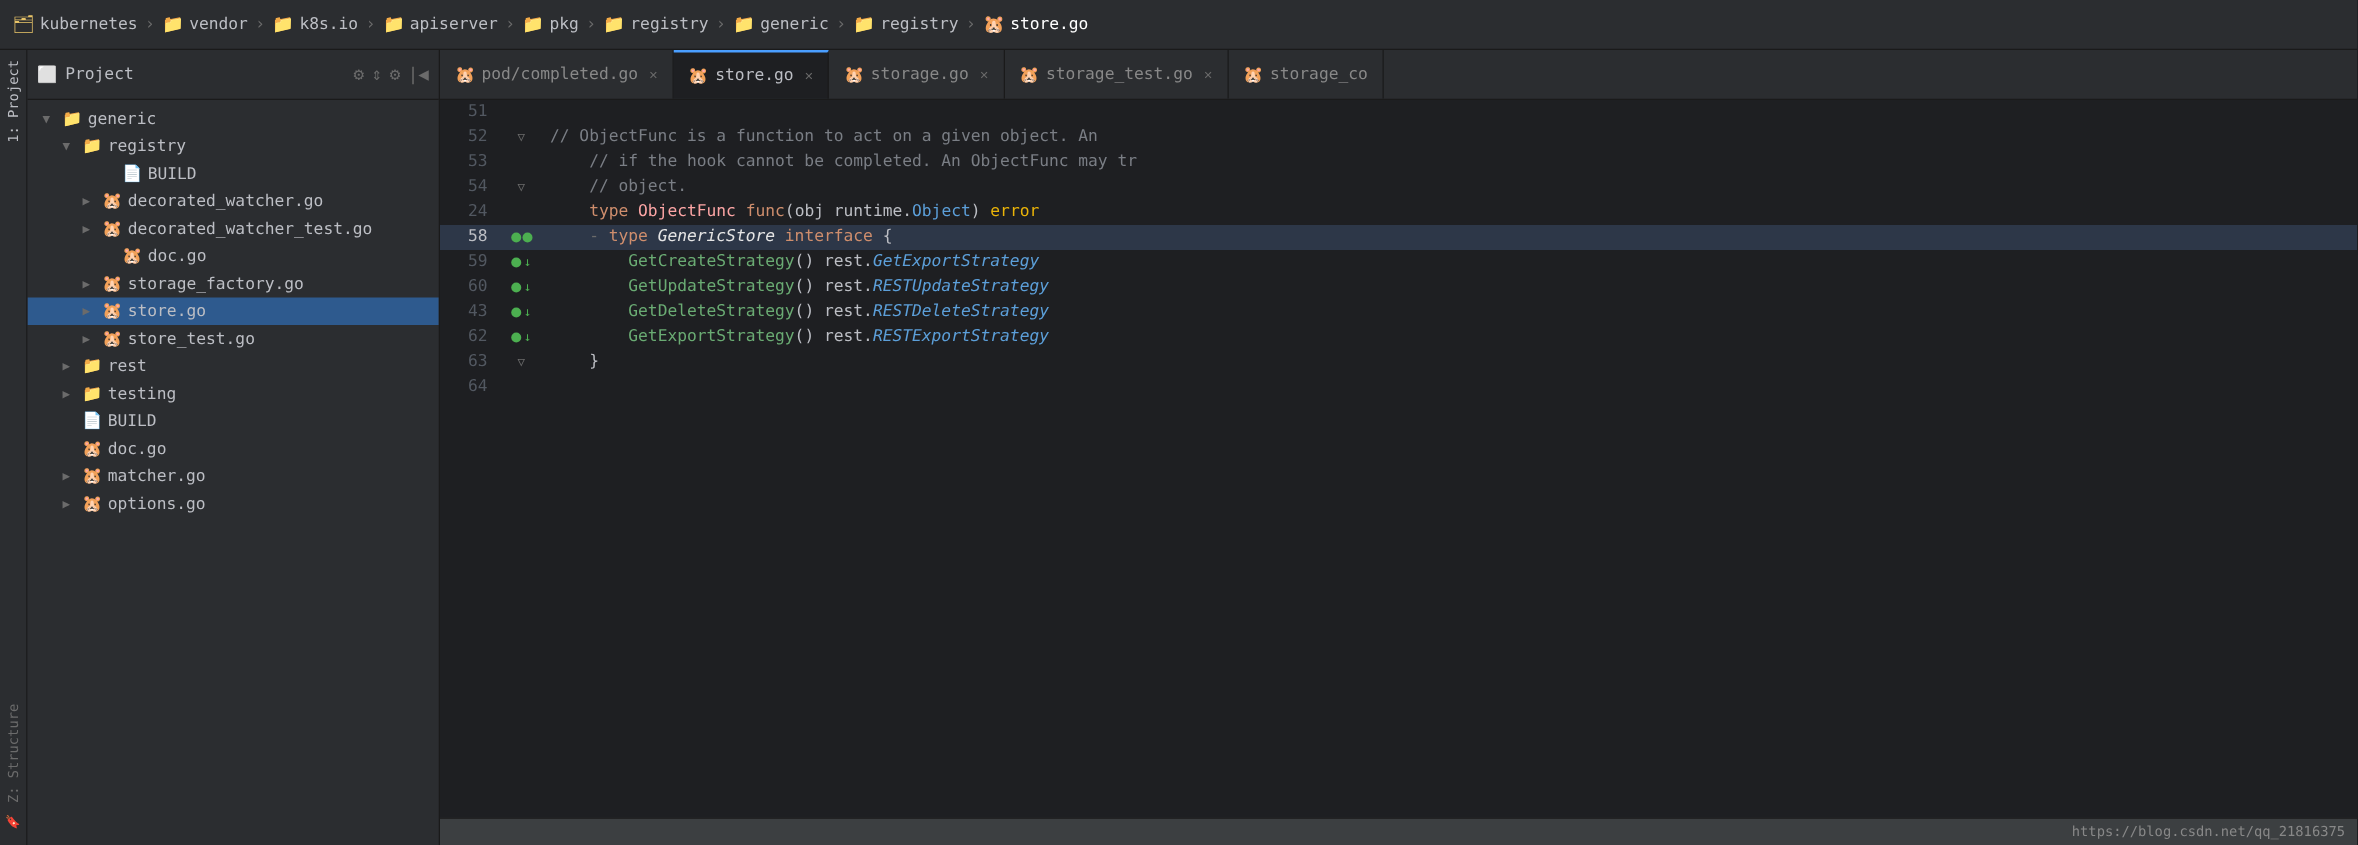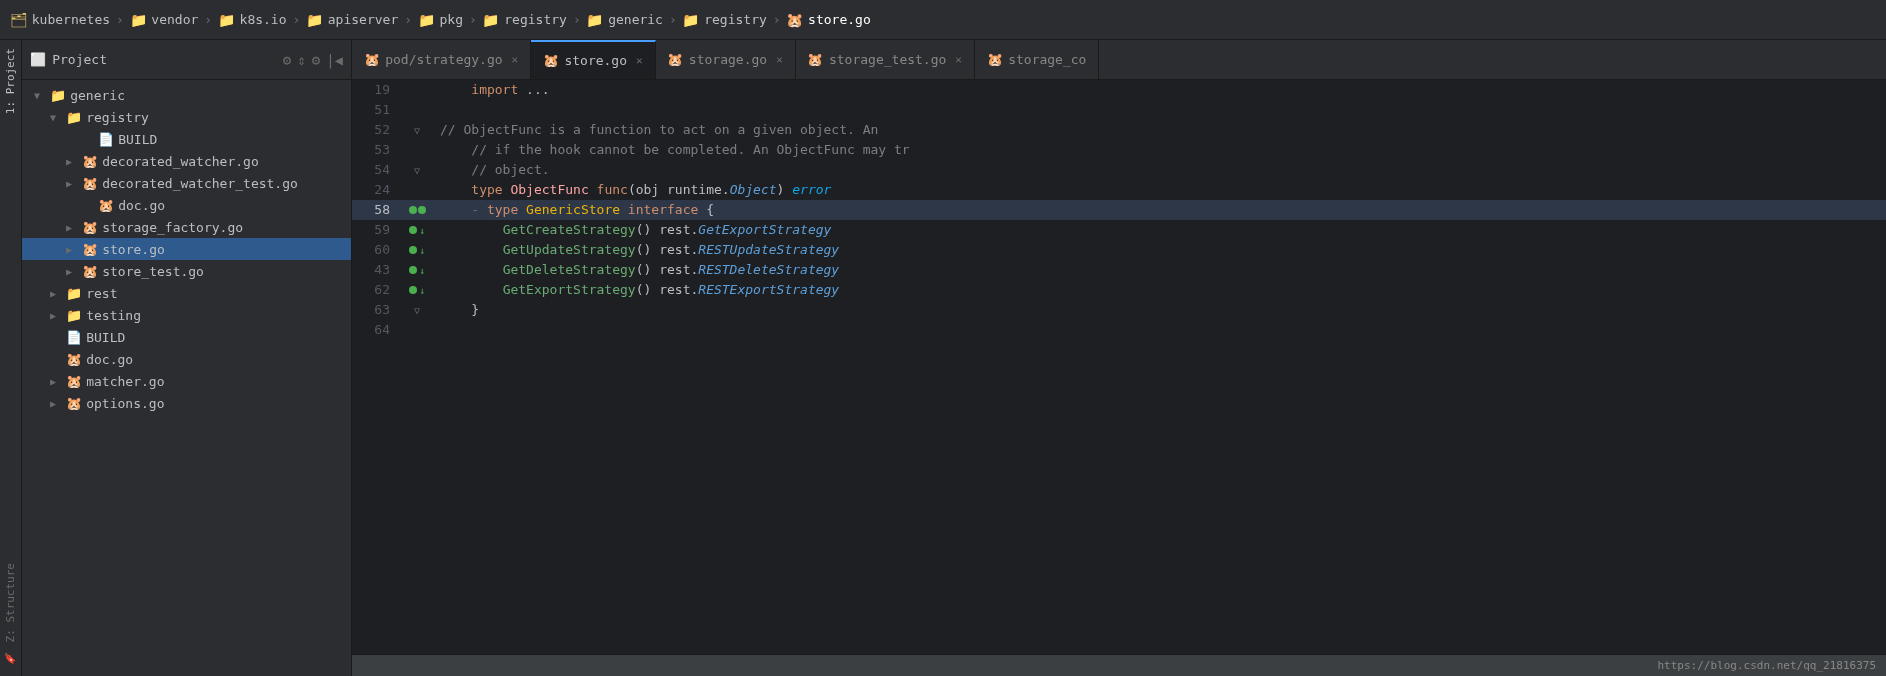--- a/index.html
+++ b/index.html
@@ -255,27 +255,27 @@
       font-size: 13px;
       line-height: 20px;
       white-space: pre;
     }
 
     
     .kw { color: #cf8e6d; }     
     .type-name { color: #ffc66d; }   
     .comment { color: #7a7e85; }
     .ident { color: #bcbec4; }
-    .type-ref { color: #5c9fd9; font-style: italic; }
+    .type-ref { color: #5c9fd9; }
     .dot { color: #bcbec4; }
     .interface-kw { color: #cf8e6d; }
     .green-method { color: #6aab73; }
     .rest-type { color: #5c9fd9; font-style: italic; }
     .brace { color: #bcbec4; }
-    .generic-store { color: #eab308; }
+    .generic-store { color: #e5e5e5; font-style: italic; }
 
     
     .status-bar {
       height: 22px;
       background: #3c3f41;
       display: flex;
       align-items: center;
       justify-content: flex-end;
       padding: 0 10px;
       font-size: 11px;
@@ -470,21 +470,21 @@
         <span class="item-label">options.go</span>
       </div>
     </div>
   </div>
 
   <div class="editor-area">
 
     <div class="tab-bar">
       <div class="tab">
         <span>🐹</span>
-        <span>pod/strategy.go</span>
+        <span>pod/completed.go</span>
         <span class="close-btn">✕</span>
       </div>
       <div class="tab active">
         <span>🐹</span>
         <span>store.go</span>
         <span class="close-btn">✕</span>
       </div>
       <div class="tab">
         <span>🐹</span>
         <span>storage.go</span>
@@ -496,25 +496,20 @@
         <span class="close-btn">✕</span>
       </div>
       <div class="tab">
         <span>🐹</span>
         <span>storage_co</span>
       </div>
     </div>
 
     <div class="code-editor">
 
-      <div class="code-line">
-        <span class="line-num">19</span>
-        <span class="line-gutter"></span>
-        <span class="code-content">    <span class="kw" style="color:#cf8e6d">import</span> <span class="ident">...</span></span>
-      </div>
 
       <div class="code-line">
         <span class="line-num">51</span>
         <span class="line-gutter"></span>
         <span class="code-content"></span>
       </div>
 
       <div class="code-line">
         <span class="line-num">52</span>
         <span class="line-gutter">
@@ -533,21 +528,21 @@
         <span class="line-num">54</span>
         <span class="line-gutter">
             <span class="fold-icon">▽</span>
           </span>
         <span class="code-content"><span class="comment">    // object.</span></span>
       </div>
 
       <div class="code-line">
         <span class="line-num">24</span>
         <span class="line-gutter"></span>
-        <span class="code-content">    <span class="kw">type</span> <span class="type-name" style="color:#fca5a5">ObjectFunc</span> <span class="kw">func</span>(<span class="ident">obj</span> <span class="ident">runtime</span><span class="dot">.</span><span class="type-ref">Object</span>) <span class="type-ref" style="color:#0ea5e9">error</span></span>
+        <span class="code-content">    <span class="kw">type</span> <span class="type-name" style="color:#fca5a5">ObjectFunc</span> <span class="kw">func</span>(<span class="ident">obj</span> <span class="ident">runtime</span><span class="dot">.</span><span class="type-ref">Object</span>) <span class="type-ref" style="color:#eab308">error</span></span>
       </div>
 
 
 
       <div class="code-line highlighted">
         <span class="line-num" style="color:#bcbec4">58</span>
         <span class="line-gutter" style="gap:1px">
           <span class="gutter-dot"></span>
           <span class="gutter-dot"></span>
         </span>

